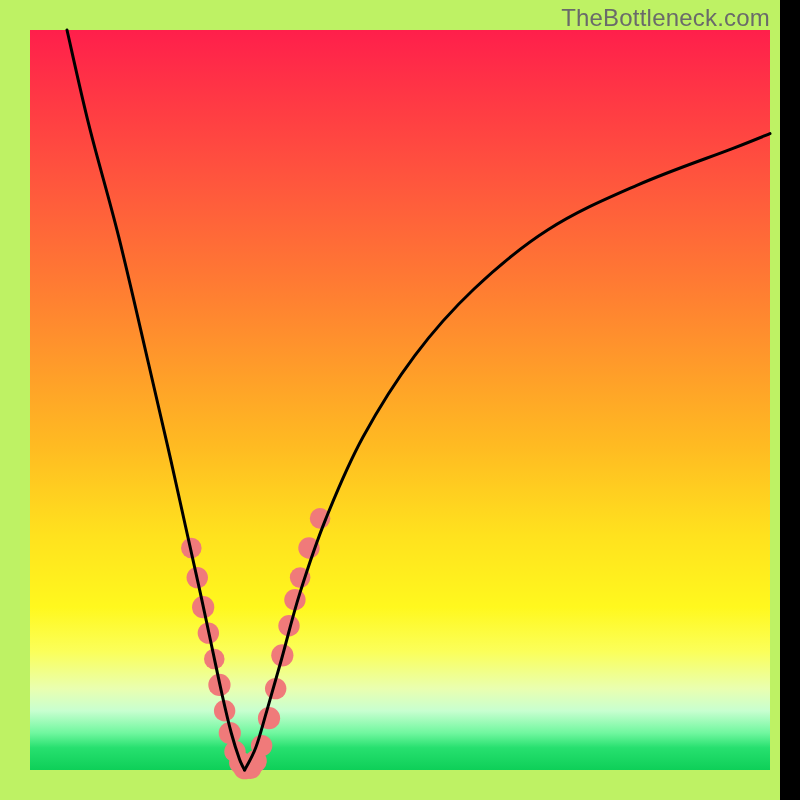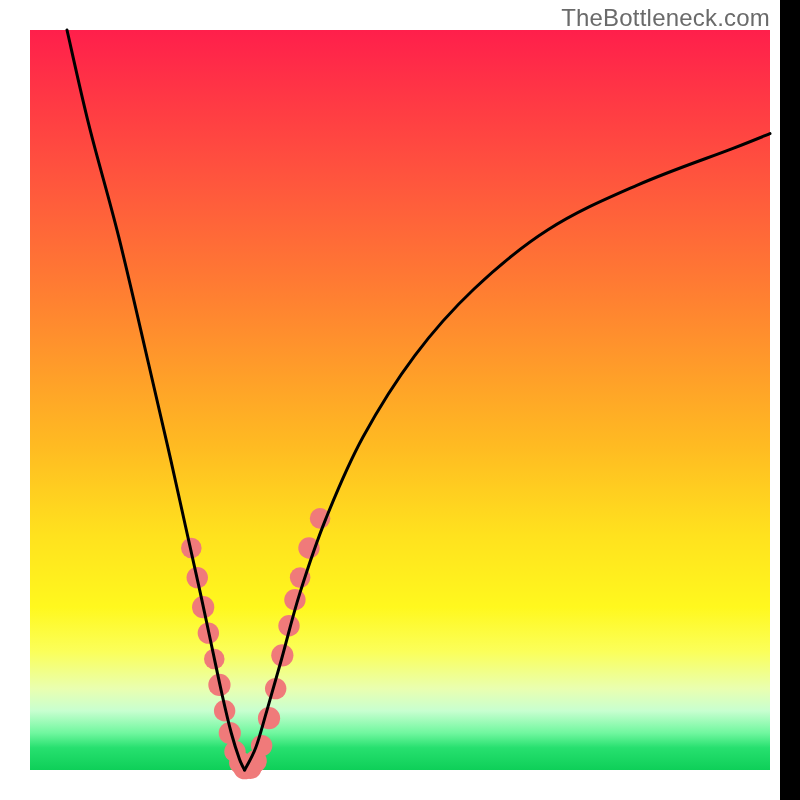--- a/index.html
+++ b/index.html
@@ -10,21 +10,21 @@
     overflow: hidden;
     background: #000;
     font-family: Arial, Helvetica, sans-serif;
   }
   .frame {
     position: absolute;
     top: 0;
     left: 0;
     width: 780px;
     height: 800px;
-    background: #ffffff;
+    background: #bef264;
   }
   .plot-area {
     position: absolute;
     top: 30px;
     left: 30px;
     width: 740px;
     height: 740px;
     background: linear-gradient(to bottom,
       #ff1f4b 0%,
       #ff3a44 10%,

